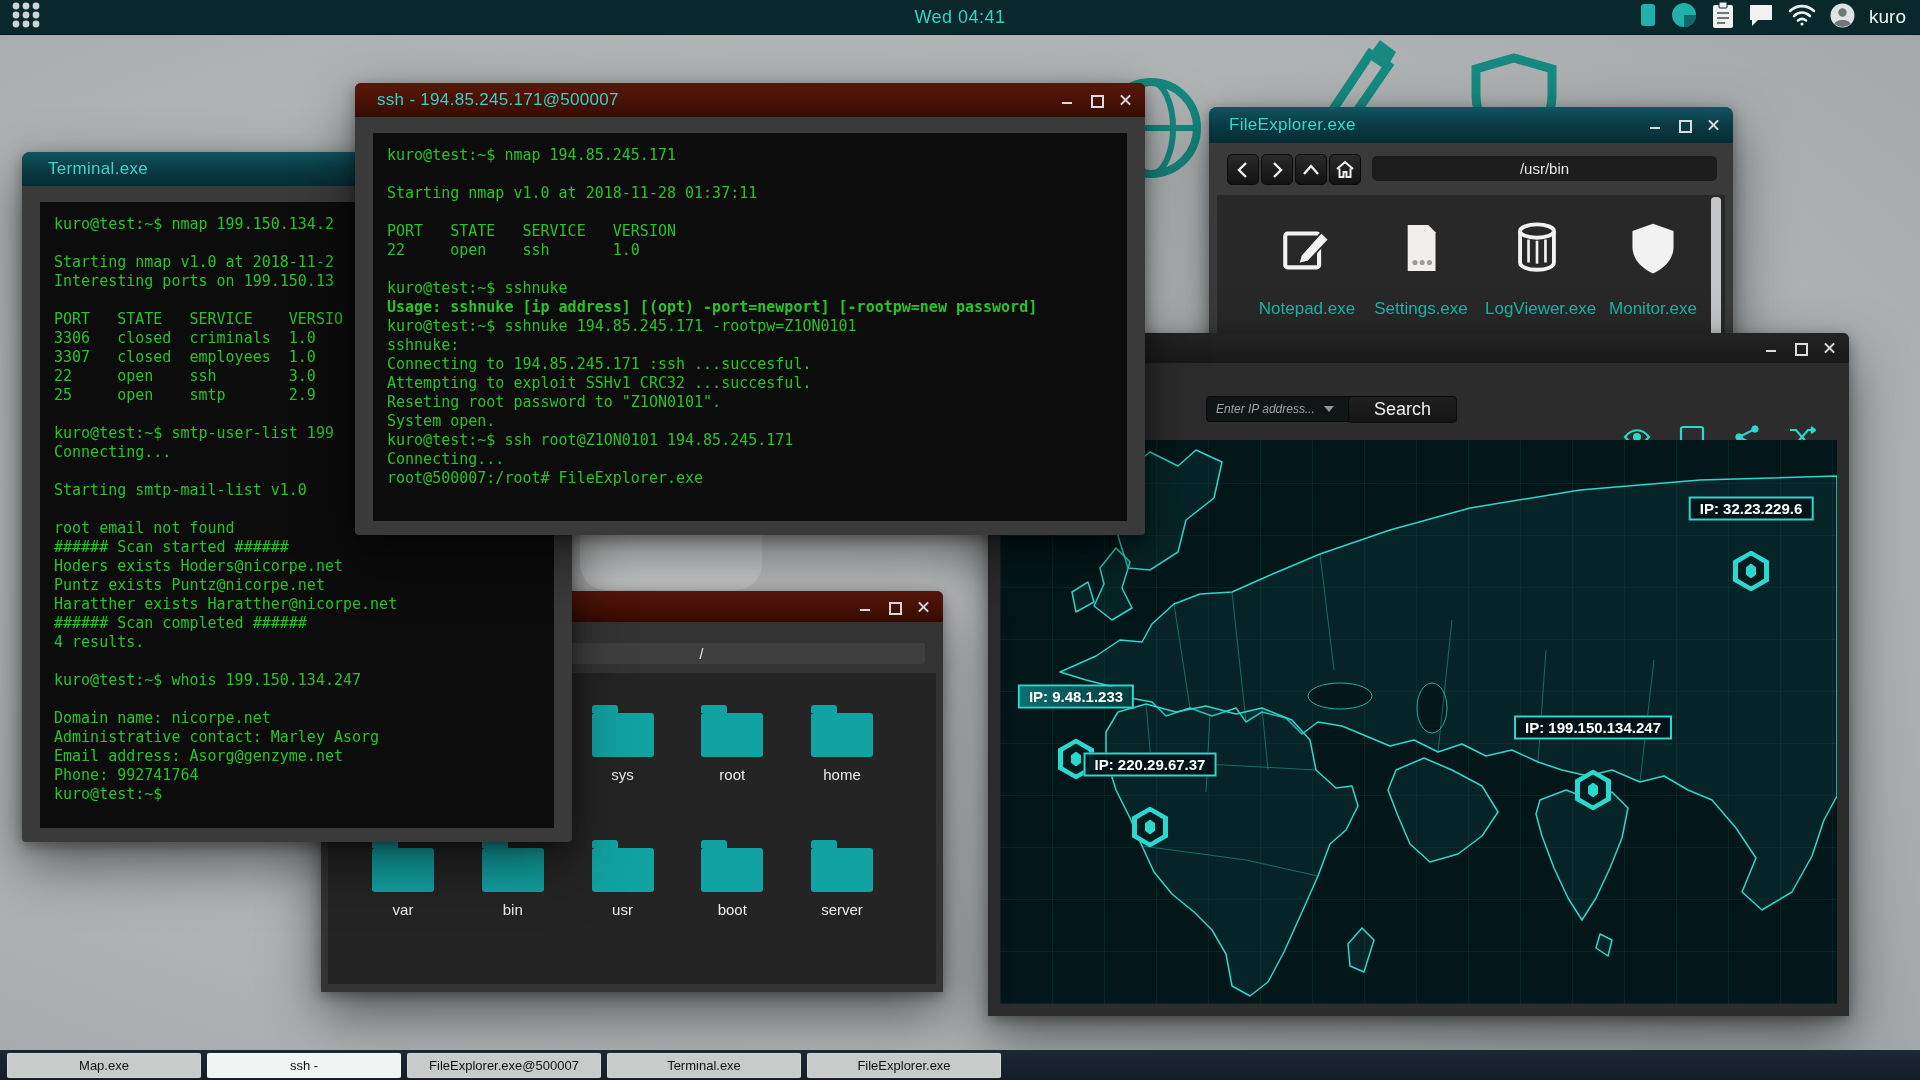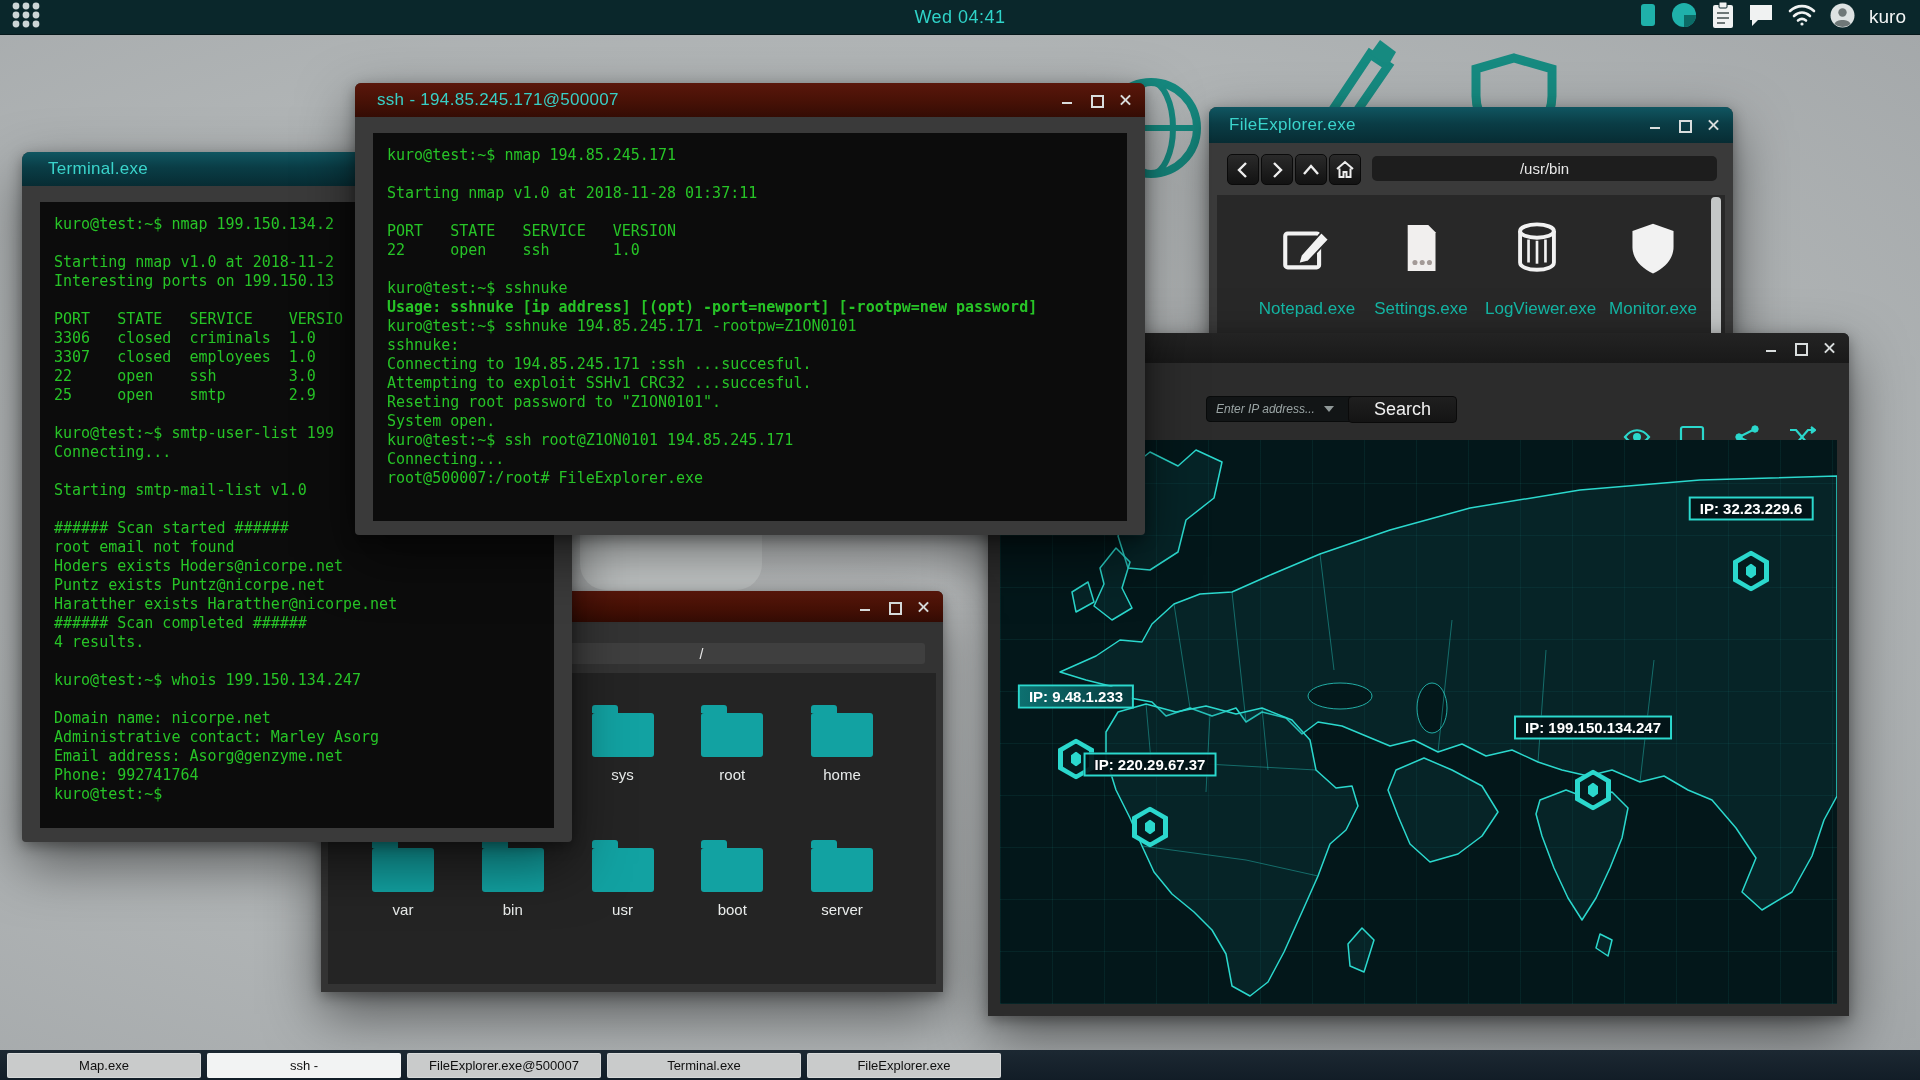--- a/index.html
+++ b/index.html
@@ -438,22 +438,22 @@
           <div class="tline">3306   closed  criminals  1.0</div>
           <div class="tline">3307   closed  employees  1.0</div>
           <div class="tline">22     open    ssh        3.0</div>
           <div class="tline">25     open    smtp       2.9</div>
           <div class="tline">&nbsp;</div>
           <div class="tline">kuro@test:~$ smtp-user-list 199</div>
           <div class="tline">Connecting...</div>
           <div class="tline">&nbsp;</div>
           <div class="tline">Starting smtp-mail-list v1.0</div>
           <div class="tline">&nbsp;</div>
+          <div class="tline">root email not found</div>
           <div class="tline">###### Scan started ######</div>
-          <div class="tline">root email not found</div>
           <div class="tline">Hoders exists Hoders@nicorpe.net</div>
           <div class="tline">Puntz exists Puntz@nicorpe.net</div>
           <div class="tline">Haratther exists Haratther@nicorpe.net</div>
           <div class="tline">###### Scan completed ######</div>
           <div class="tline">4 results.</div>
           <div class="tline">&nbsp;</div>
           <div class="tline">kuro@test:~$ whois 199.150.134.247</div>
           <div class="tline">&nbsp;</div>
           <div class="tline">Domain name: nicorpe.net</div>
           <div class="tline">Administrative contact: Marley Asorg</div>

